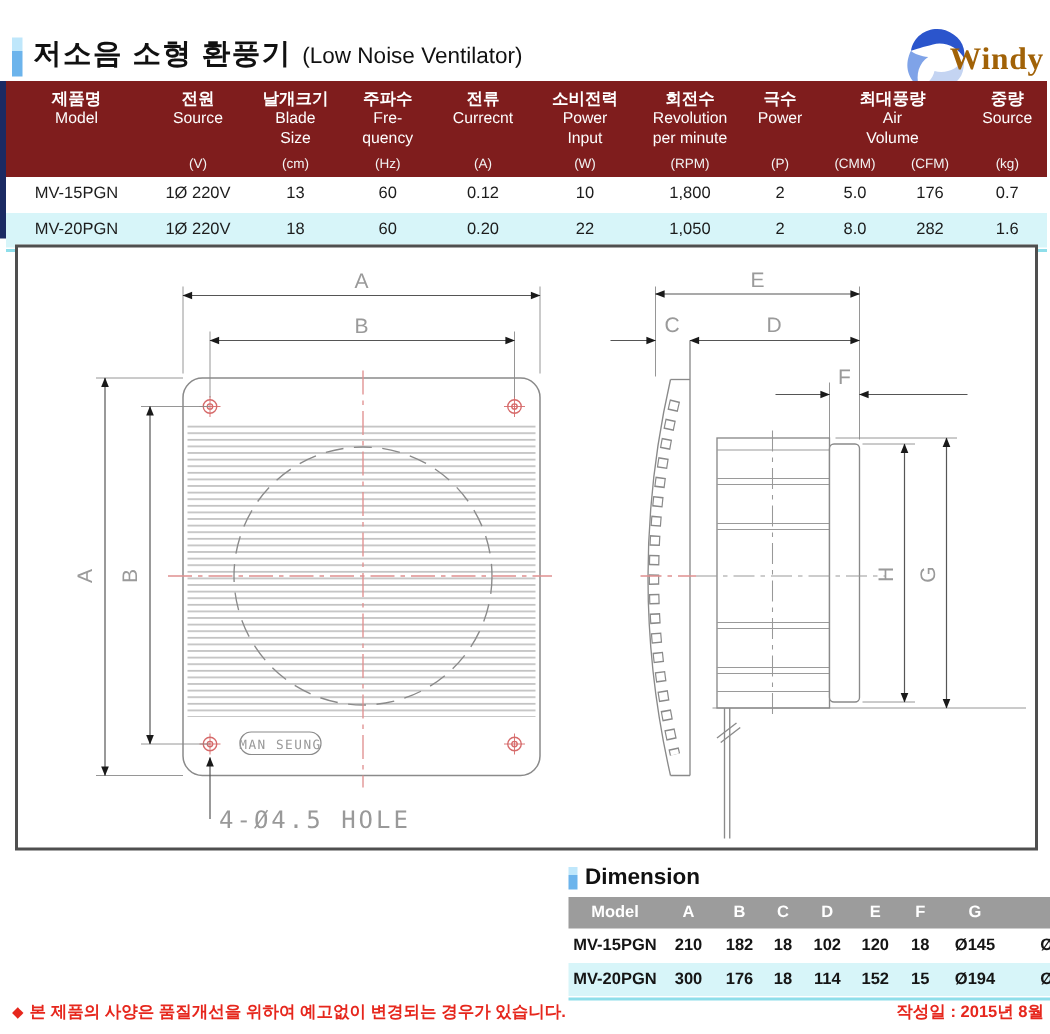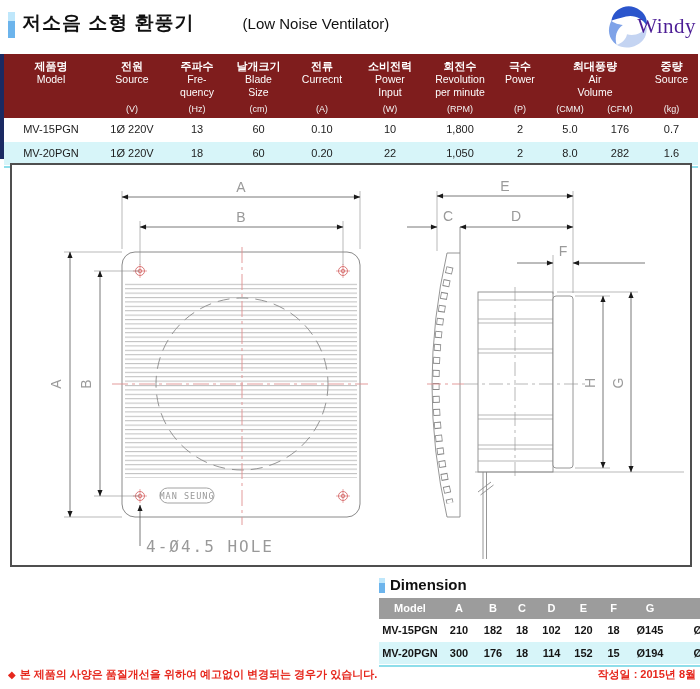--- a/index.html
+++ b/index.html
@@ -1,28 +1,28 @@
 <!DOCTYPE html>
 <html><head>
 <meta charset="utf-8">
 <style>
   html,body{margin:0;padding:0;}
   body{width:700px;height:689px;background:#fff;position:relative;overflow:hidden;
        font-family:"Liberation Sans","DejaVu Sans",sans-serif;color:#111;}
 
   
-  .titlebar{position:absolute;left:0;top:0;width:700px;height:50px;}
+  .titlebar{position:absolute;left:0;top:13px;width:700px;height:50px;}
   .t-bullet{position:absolute;left:8px;top:12px;width:7px;height:26px;
             background:linear-gradient(#bfe7fb 0 34%,#6cb4ec 34% 100%);}
   .t-text{position:absolute;left:22px;top:10px;display:flex;align-items:baseline;gap:7px;white-space:nowrap;}
   .t-kr{font-size:19px;font-weight:700;letter-spacing:1px;}
-  .t-en{font-size:15px;font-weight:400;margin-left:41px;}
+  .t-en{font-size:15px;font-weight:400;}
   .logo{position:absolute;right:4px;top:3px;display:flex;align-items:center;}
   .logo-text{margin-left:-13px;font-family:"Liberation Serif","DejaVu Serif",serif;
-             font-weight:400;font-size:21px;color:#4c1d95;letter-spacing:0.5px;}
+             font-weight:700;font-size:21px;color:#a16207;letter-spacing:0.5px;}
 
   
   .spec{position:absolute;left:0;top:54px;width:700px;}
   .spec-leftbar{position:absolute;left:0;top:0;width:4px;height:105px;background:#1b2a63;}
   .spec-head,.spec-row{margin-left:4px;width:694px;display:grid;
      grid-template-columns:94px 68px 62px 61px 66px 70px 70px 50px 50px 50px 53px;}
   .spec-head{background:#7f1d1d;height:64px;color:#fff;text-align:center;}
   .hc{display:flex;flex-direction:column;align-items:center;padding-top:6px;padding-bottom:4px;box-sizing:border-box;}
   .hc-air{grid-column:9 / span 2;}
   .hkr{font-size:11px;font-weight:700;line-height:13px;}
@@ -92,34 +92,34 @@
     </div>
     <div class="hc">
       <div class="hkr">전원</div>
       <div class="hen">
           <div>Source</div>
           <div></div>
         </div>
       <div class="hu">(V)</div>
     </div>
     <div class="hc">
+      <div class="hkr">날개크기</div>
+      <div class="hen">
+          <div>Blade</div>
+          <div>Size</div>
+        </div>
+      <div class="hu">(cm)</div>
+    </div>
+    <div class="hc">
       <div class="hkr">주파수</div>
       <div class="hen">
           <div>Fre-</div>
           <div>quency</div>
         </div>
       <div class="hu">(Hz)</div>
-    </div>
-    <div class="hc">
-      <div class="hkr">날개크기</div>
-      <div class="hen">
-          <div>Blade</div>
-          <div>Size</div>
-        </div>
-      <div class="hu">(cm)</div>
     </div>
     <div class="hc">
       <div class="hkr">전류</div>
       <div class="hen">
           <div>Currecnt</div>
           <div></div>
         </div>
       <div class="hu">(A)</div>
     </div>
     <div class="hc">
@@ -165,21 +165,21 @@
         </div>
       <div class="hu">(kg)</div>
     </div>
   </div>
 
   <div class="spec-row">
     <div class="rc model">MV-15PGN</div>
     <div class="rc">1Ø 220V</div>
     <div class="rc">13</div>
     <div class="rc">60</div>
-    <div class="rc">0.10</div>
+    <div class="rc">0.12</div>
     <div class="rc">10</div>
     <div class="rc">1,800</div>
     <div class="rc">2</div>
     <div class="rc">5.0</div>
     <div class="rc">176</div>
     <div class="rc">0.7</div>
   </div>
   <div class="spec-row cyan">
     <div class="rc model">MV-20PGN</div>
     <div class="rc">1Ø 220V</div>

